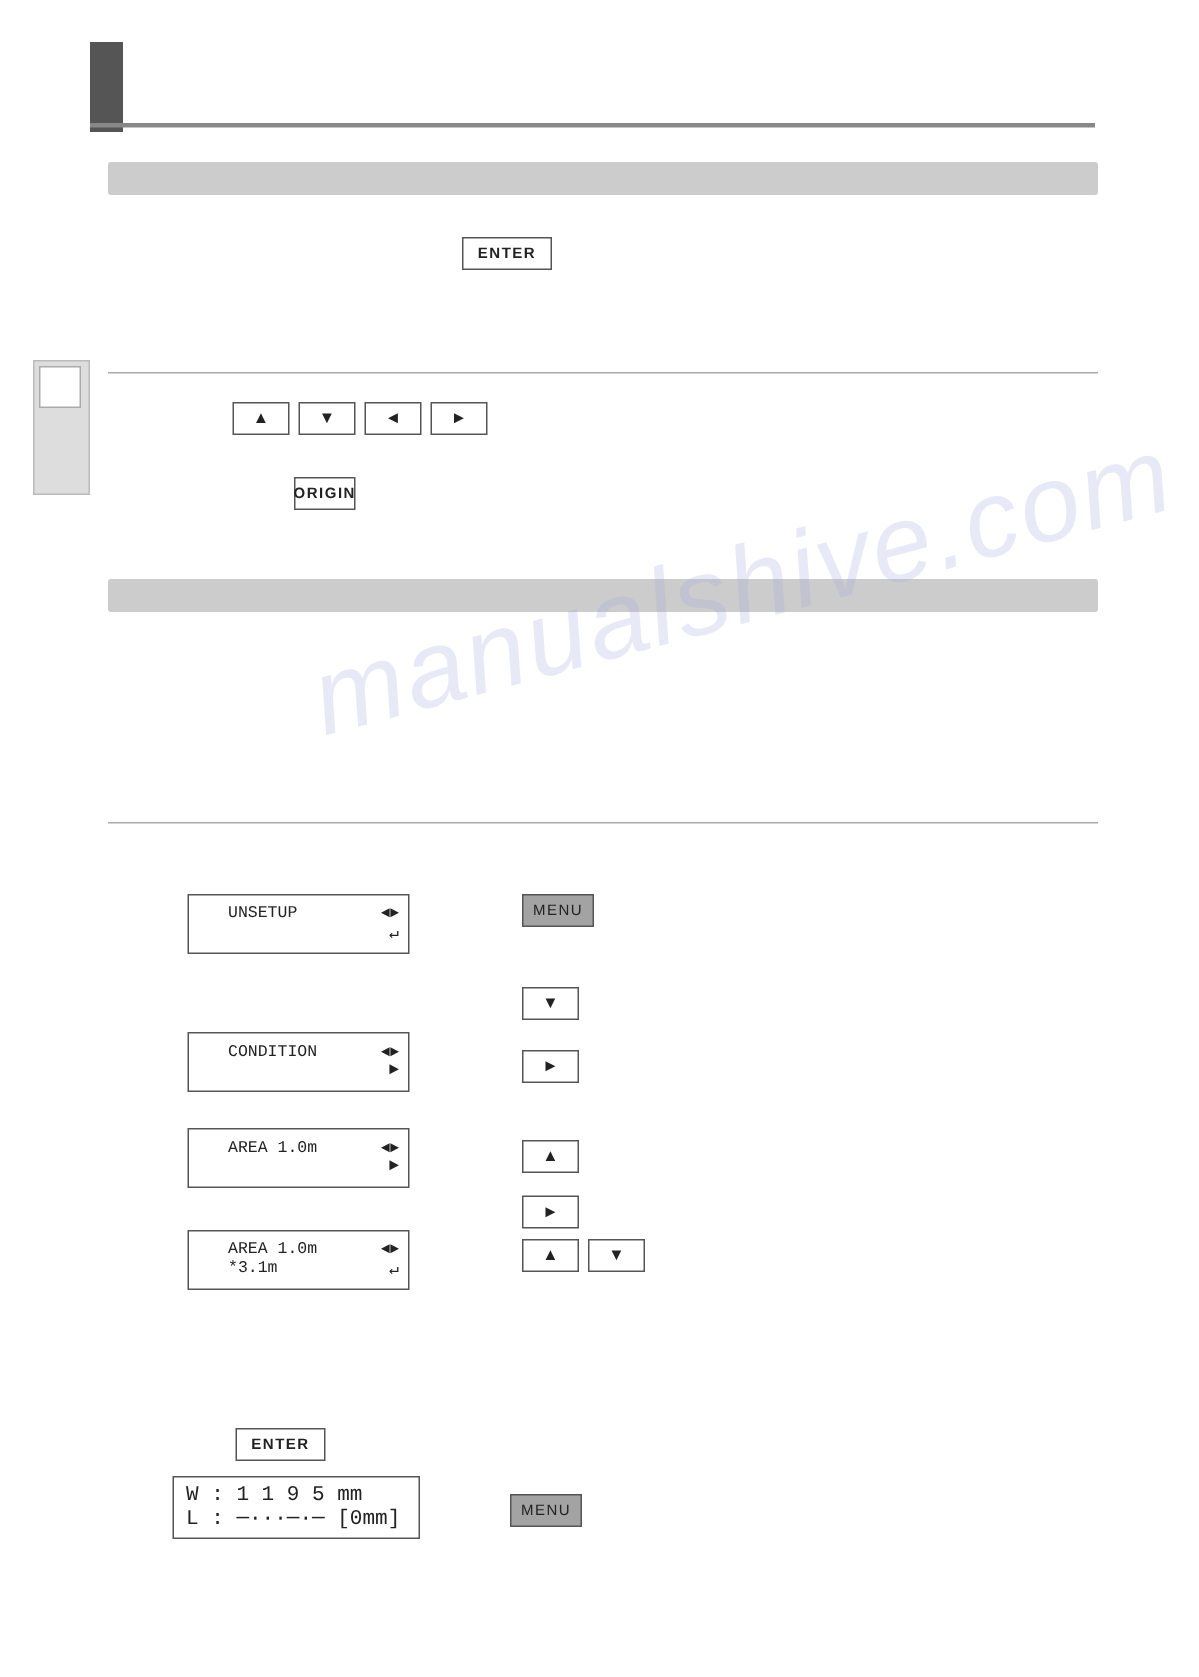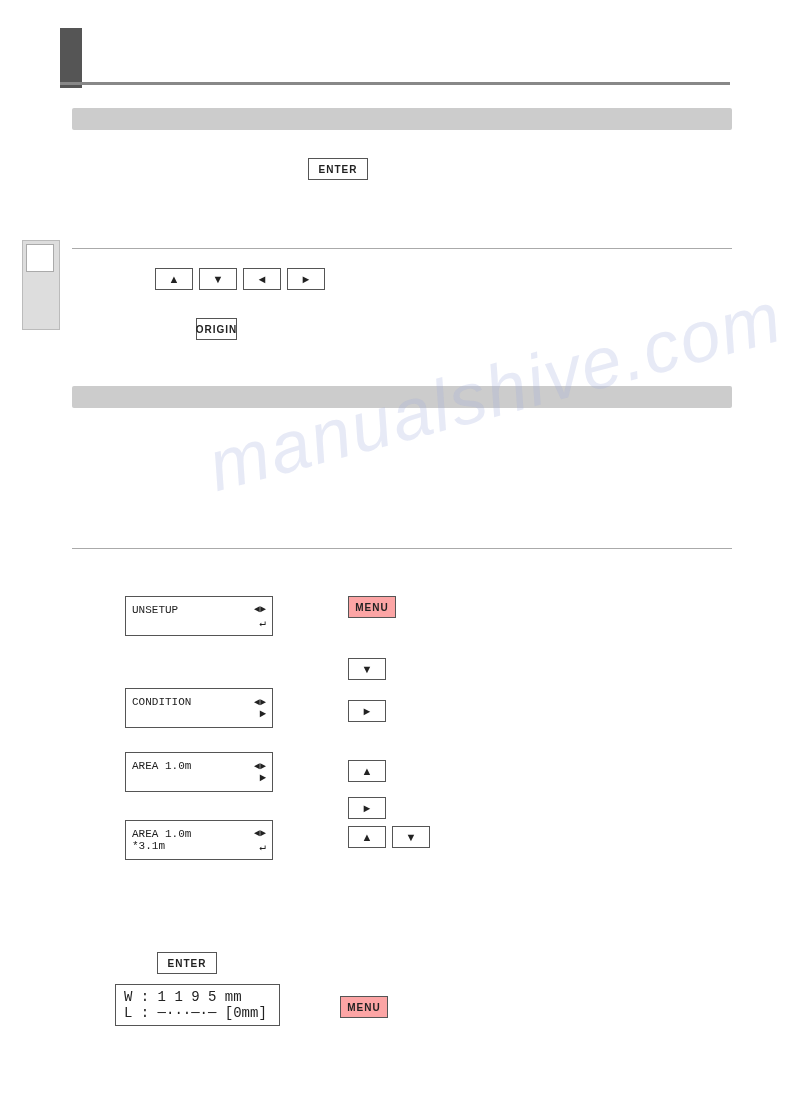--- a/index.html
+++ b/index.html
@@ -165,26 +165,26 @@
       left: 125px;
       width: 148px;
       height: 40px;
     }
 
     
     .menu-btn {
       width: 48px;
       height: 22px;
       border: 1.5px solid #555;
-      background: #fca5a5;
+      background: #a3a3a3;
       display: flex;
       align-items: center;
       justify-content: center;
       font-size: 10px;
-      font-weight: bold;
+      font-weight: normal;
       letter-spacing: 1px;
     }
 
     
     .down-btn {
       width: 38px;
       height: 22px;
       border: 1.5px solid #555;
       background: #fff;
       display: flex;
@@ -304,20 +304,21 @@
       pointer-events: none;
       white-space: nowrap;
       letter-spacing: 2px;
     }
 
     
     .lcd-row {
       display: flex;
       align-items: center;
       justify-content: space-between;
+      margin-left: 20px;
     }
     .lcd-symbols {
       display: flex;
       gap: 2px;
       font-size: 10px;
     }
   </style>
 </head>
 <body>
 

